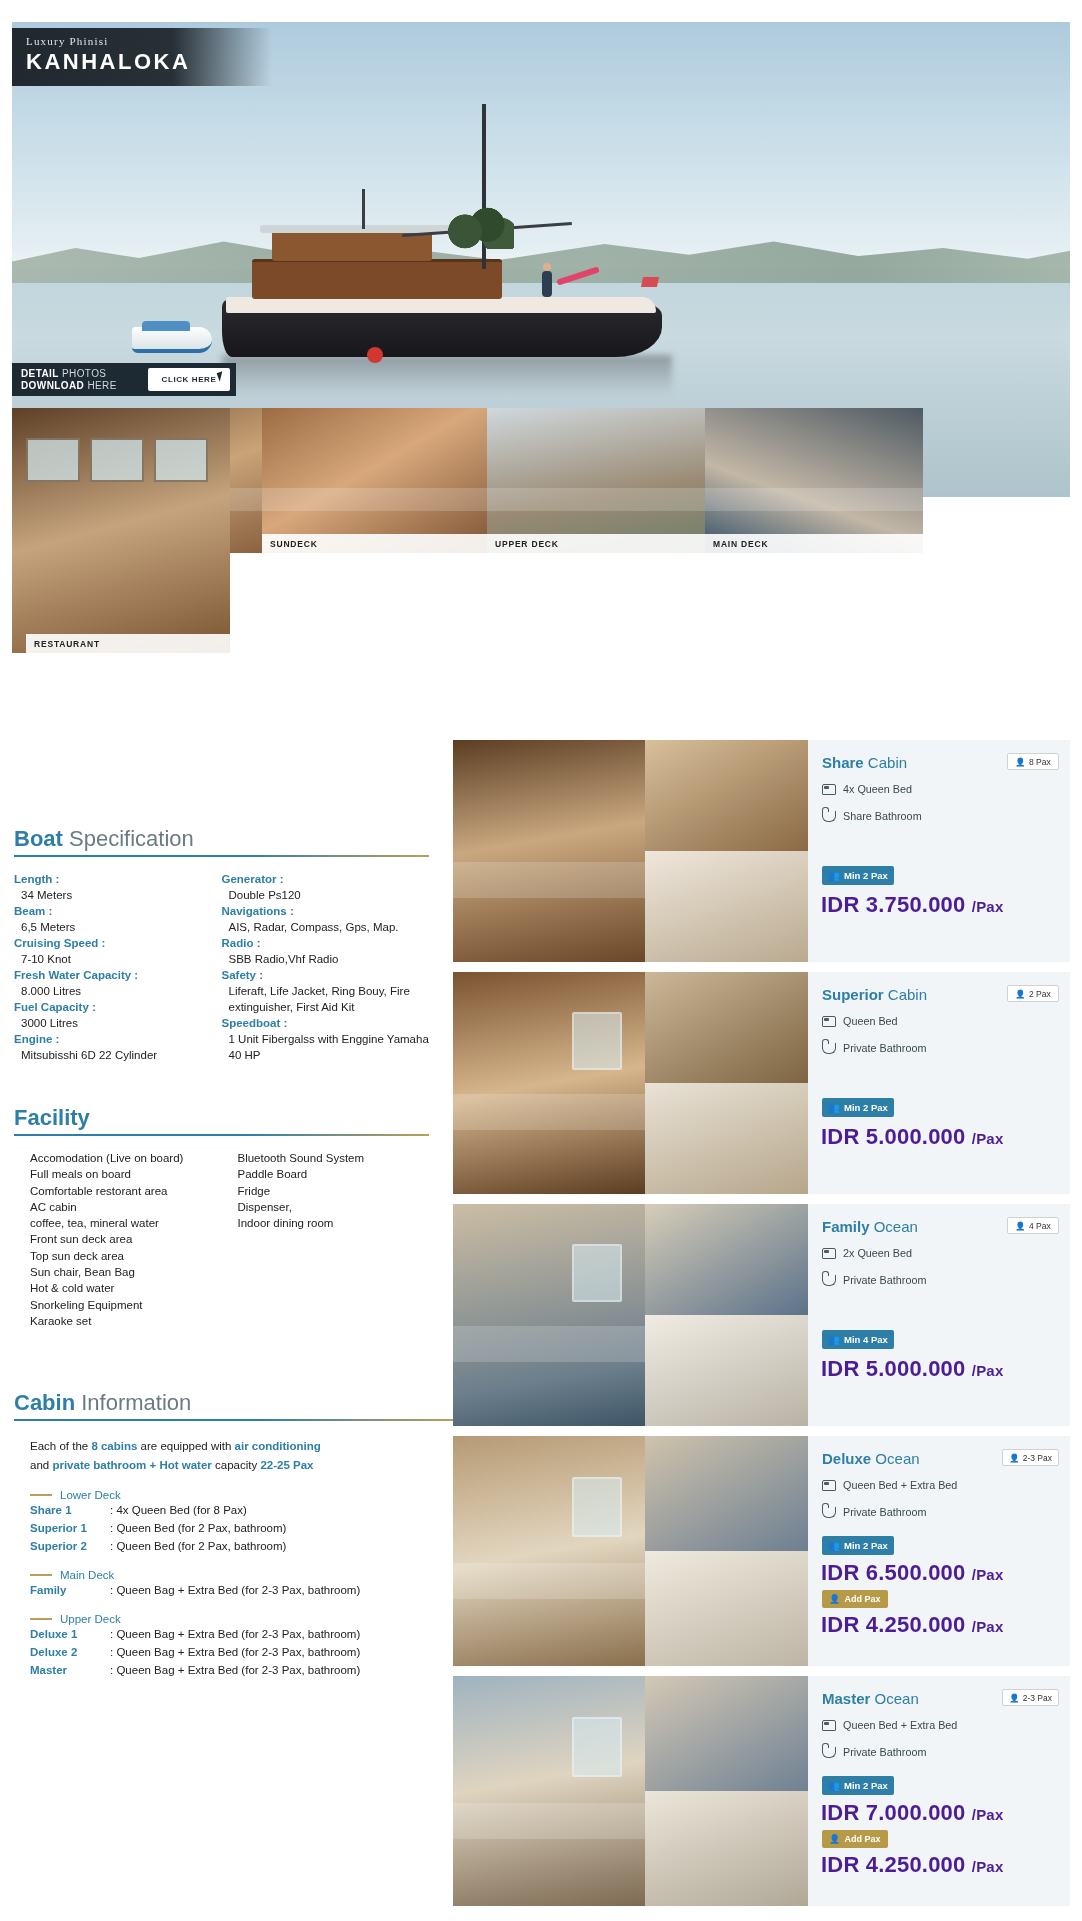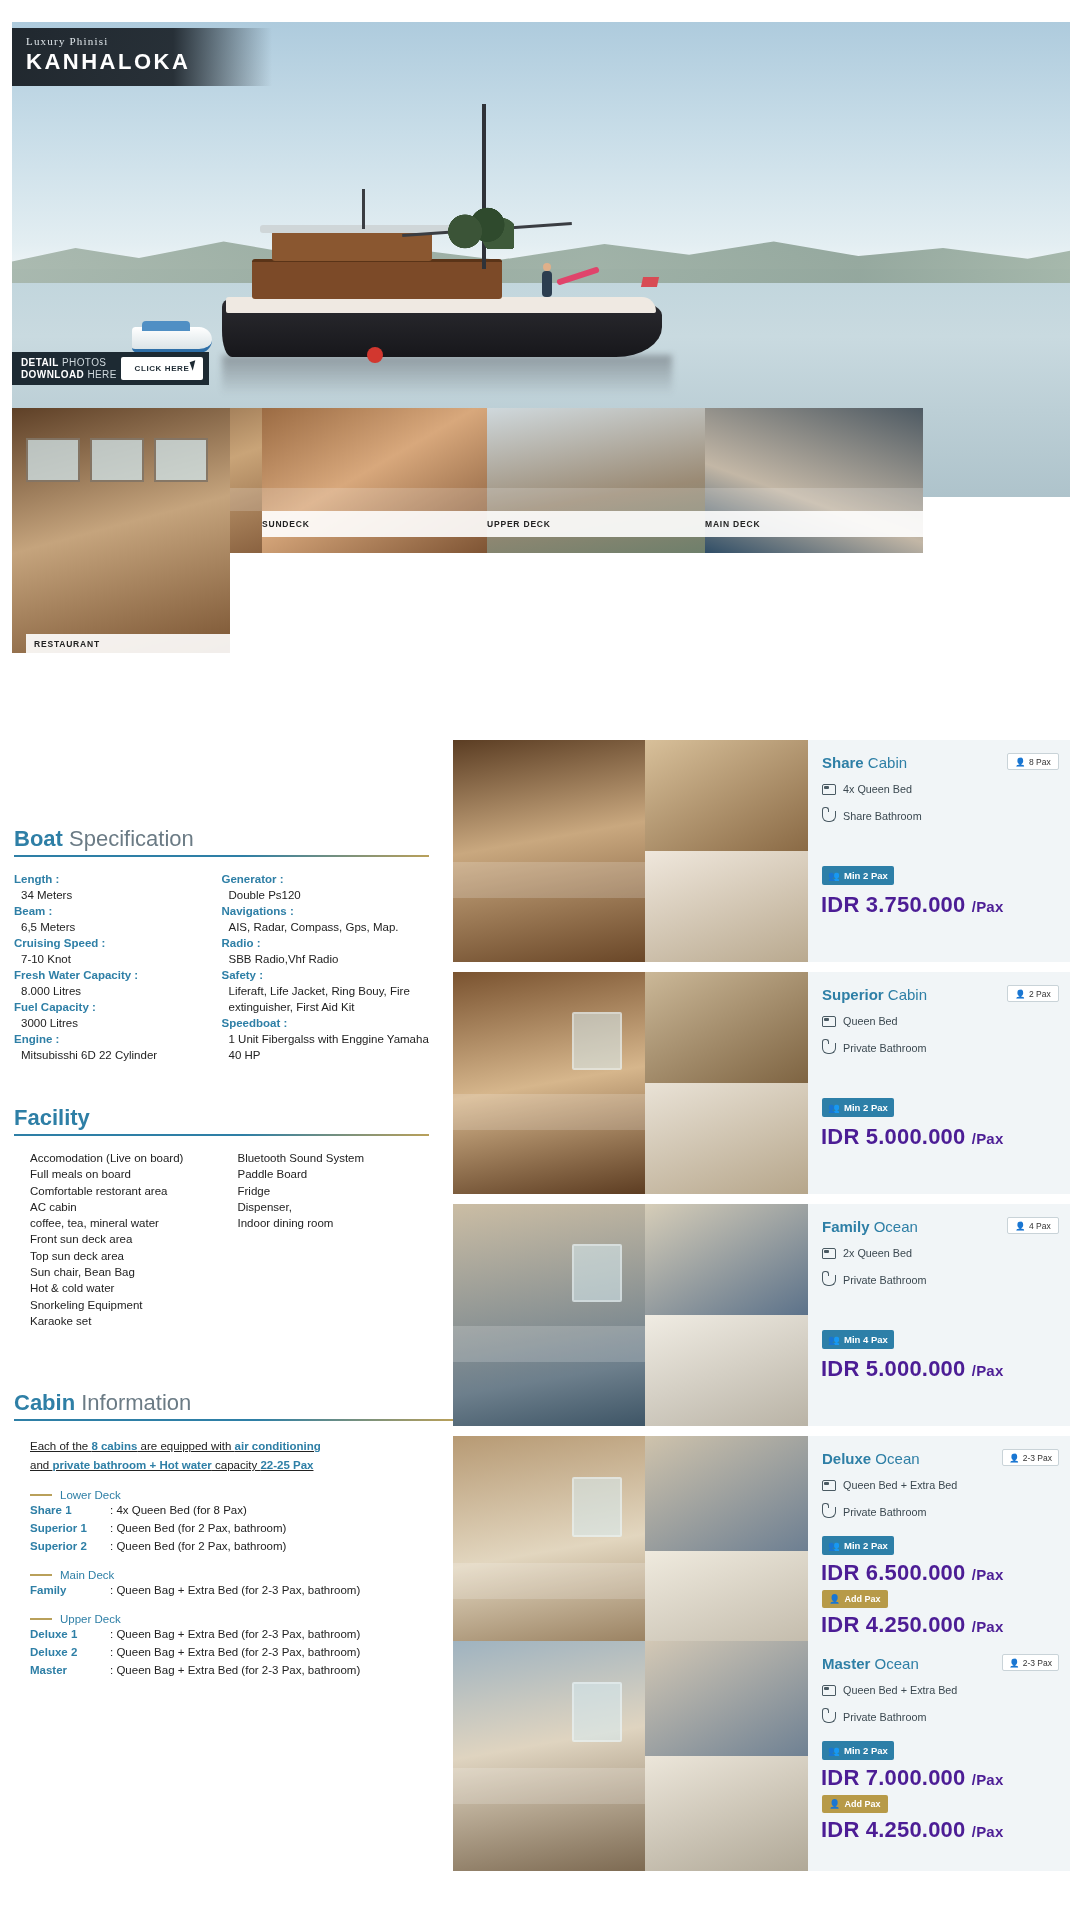--- a/index.html
+++ b/index.html
@@ -88,41 +88,41 @@
   .title-plate {
     position:absolute; left:12px; top:28px; width:260px; height:58px;
     background:linear-gradient(90deg, rgba(20,26,32,.92) 0%, rgba(20,26,32,.88) 62%, rgba(20,26,32,0) 100%);
     color:#fff; padding:7px 0 0 14px;
   }
   .title-plate .small { font-size:11px; letter-spacing:1.2px; color:#dfe6ea; font-family:"Liberation Serif", serif; }
   .title-plate .big { font-size:22px; letter-spacing:2.5px; font-weight:bold; margin-top:2px; }
 
   
   .detail-badge {
-    position:absolute; left:12px; top:352px; width:197px; height:33px;
+    position:absolute; left:12px; top:363px; width:224px; height:33px;
     background:#1d2a33; color:#fff; display:flex; align-items:center; padding-left:9px;
   }
   .detail-badge .txt { font-size:10px; line-height:12px; letter-spacing:.4px; }
   .detail-badge .txt b { color:#fff; }
   .detail-badge .txt span { color:#cfd8dd; }
   .click-here {
     position:absolute; right:6px; top:5px; width:82px; height:23px;
     background:#fff; color:#1d2a33; font-size:8px; font-weight:bold;
     display:flex; align-items:center; justify-content:center; letter-spacing:.6px;
     border-radius:2px;
   }
   .cursor-icon { position:absolute; right:12px; top:9px; width:0; height:0;
     border-left:6px solid #1d2a33; border-bottom:9px solid transparent; transform:rotate(-20deg); }
 
   
   .thumbs { position:absolute; left:12px; top:408px; width:1058px; height:145px; display:flex; }
   .thumb { position:relative; height:145px; overflow:hidden; }
   .thumb .cap {
-    position:absolute; left:0; bottom:16px; width:100%; height:26px; background:rgba(255,255,255,.9);
-    font-size:8.5px; font-weight:bold; letter-spacing:.8px; color:#222; display:flex; align-items:center; 
+    position:absolute; left:0; bottom:0; width:100%; height:19px; background:rgba(255,255,255,.9);
+    font-size:8.5px; font-weight:bold; letter-spacing:.8px; color:#222; display:flex; align-items:center; padding-left:8px;
   }
   .t1 { width:250px; background:linear-gradient(160deg,#6d4a2e,#c9a478 55%,#8a6240); }
   .t2 { width:225px; background:linear-gradient(150deg,#9b6b43,#d8a87c 45%,#7e5434); }
   .t3 { width:218px; background:linear-gradient(170deg,#cfd8dc,#9a8a74 60%,#6e7f6b); }
   .t4 { width:218px; background:linear-gradient(200deg,#4e5a63,#c3b7a6 60%,#2f4d66); }
 
   
   .restaurant {
     position:absolute; left:12px; top:408px; width:218px; height:245px;
     background:linear-gradient(160deg,#5d3f26,#b9norm 0),
@@ -150,21 +150,21 @@
   .spec-col .lbl { color:#2e7fa6; font-weight:bold; line-height:16px; }
   .spec-col .val { color:#222; line-height:16px; padding-left:7px; }
 
   .facility { position:absolute; left:14px; top:1105px; width:415px; }
   .fac-grid { display:flex; margin-top:14px; font-size:11.5px; }
   .fac-col { width:52%; }
   .fac-col li { list-style:none; line-height:16.3px; }
   .fac-col ul { margin:0; padding:0 0 0 16px; }
 
   .cabininfo { position:absolute; left:14px; top:1390px; width:440px; }
-  .cabin-lead { margin-top:16px; font-size:11.5px; line-height:19px; padding-left:16px; color:#222;text-decoration:underline; }
+  .cabin-lead { margin-top:16px; font-size:11.5px; line-height:19px; padding-left:16px; color:#222; }
   .cabin-lead .hl { color:#2e7fa6; font-weight:bold; }
   .deck-head { margin-top:14px; padding-left:16px; font-size:11.5px; font-weight:normal; color:#2e7fa6; display:flex; align-items:center; }
   .deck-head .dash { display:inline-block; width:22px; height:2px; background:#b9a05a; margin-right:8px; }
   .cabin-row { display:flex; font-size:11.5px; line-height:18px; padding-left:16px; }
   .cabin-row .nm { width:80px; color:#2e7fa6; font-weight:bold; }
   .cabin-row .ds { color:#222; }
 
   
   .pricelist { position:absolute; left:453px; top:690px; width:617px; }
   .pl-title { font-size:25px; color:#2e7fa6; }
@@ -541,21 +541,21 @@
         </div>
       <div class="price" style="top:124px;"><span>IDR 6.500.000</span> <span class="per">/Pax</span></div>
       <div class="addpax" style="top:154px;">
           <span>👤</span>
           <span>Add Pax</span>
         </div>
       <div class="price" style="top:176px;"><span>IDR 4.250.000</span> <span class="per">/Pax</span></div>
     </div>
   </div>
 
-  <div class="card" style="top:1641px; height:230px;">
+  <div class="card" style="top:1676px; height:230px;">
     <div class="photos">
       <div class="big ph p-cabin5">
           <div class="win2"></div>
           <div class="strip"></div>
         </div>
       <div class="stack">
         <div class="ph p-bed5"></div>
         <div class="ph p-bath5"></div>
       </div>
     </div>

